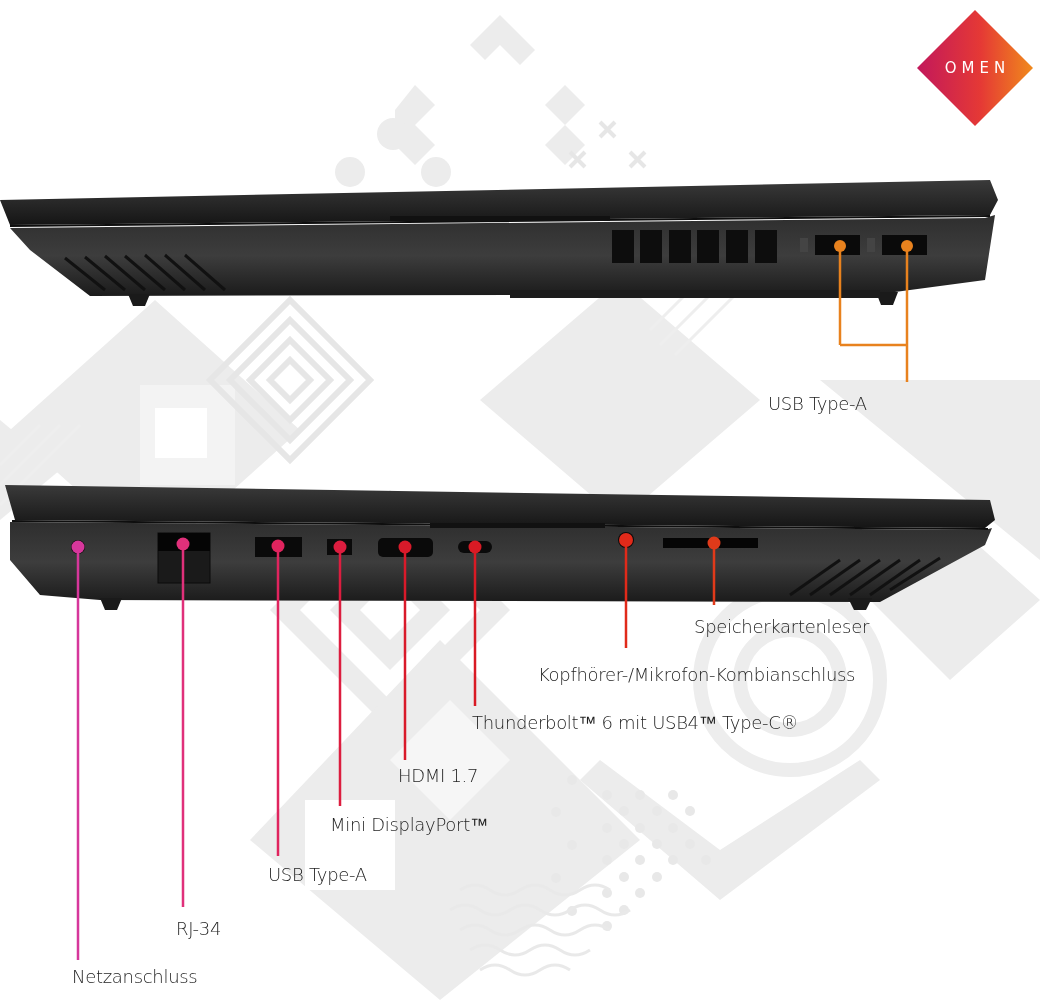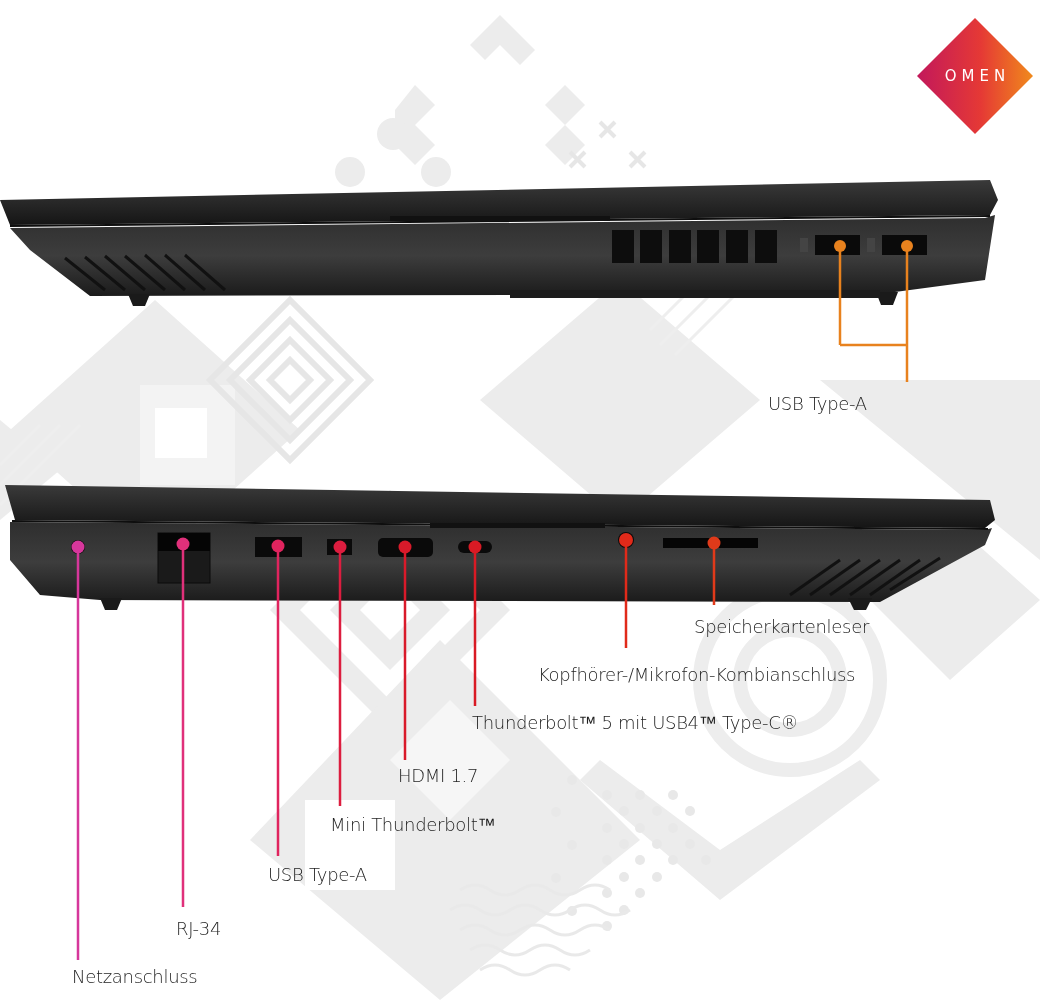--- a/index.html
+++ b/index.html
@@ -2,21 +2,21 @@
 <html><head>
 <meta charset="utf-8">
 <style>
   html, body { margin: 0; padding: 0; background: #ffffff; }
   body { width: 1040px; height: 1000px; position: relative; overflow: hidden;
          font-family: "DejaVu Sans", "Liberation Sans", sans-serif; }
   .bg { position: absolute; left: 0; top: 0; width: 1040px; height: 1000px; }
   .stage { position: absolute; left: 0; top: 0; width: 1040px; height: 1000px; }
   .label { position: absolute; font-size: 18px; color: #1e1e1e; white-space: nowrap;
            letter-spacing: -0.3px; line-height: 1; font-weight: 300; }
-  .logo { position: absolute; left: 915px; top: 16px; width: 120px; height: 120px; }
+  .logo { position: absolute; left: 915px; top: 8px; width: 120px; height: 120px; }
   .logo-text { position: absolute; left: 0; top: 0; width: 120px; height: 120px;
                display: flex; align-items: center; justify-content: center;
                color: #ffffff; font-size: 15px; letter-spacing: 5px; font-weight: 400;
                font-family: "DejaVu Sans", sans-serif; padding-left: 5px; box-sizing: border-box; }
 </style>
 </head>
 <body>
 
 <svg class="bg" viewBox="0 0 1040 1000" xmlns="http://www.w3.org/2000/svg">
   <g fill="#ececec" stroke="none">
@@ -243,19 +243,19 @@
     <circle cx="405" cy="547" r="6.5" fill="#d91a2a"></circle>
     <circle cx="475" cy="547" r="6.5" fill="#d91a24"></circle>
     <circle cx="626" cy="540" r="7" fill="#e02a1a"></circle>
     <circle cx="714" cy="543" r="6.5" fill="#e03a1a"></circle>
   </svg>
 
   <div class="label" style="left:768px;top:395px;">USB Type-A</div>
 
   <div class="label" style="left:538px;top:666px;">Kopfhörer-/Mikrofon-Kombianschluss</div>
   <div class="label" style="left:694px;top:618px;">Speicherkartenleser</div>
-  <div class="label" style="left:472px;top:714px;">Thunderbolt™ 5 mit USB4™ Type-C®</div>
+  <div class="label" style="left:472px;top:714px;">Thunderbolt™ 6 mit USB4™ Type-C®</div>
   <div class="label" style="left:398px;top:767px;">HDMI 1.7</div>
-  <div class="label" style="left:330px;top:816px;">Mini Thunderbolt™</div>
+  <div class="label" style="left:330px;top:816px;">Mini DisplayPort™</div>
   <div class="label" style="left:268px;top:866px;">USB Type-A</div>
   <div class="label" style="left:176px;top:920px;">RJ-34</div>
   <div class="label" style="left:72px;top:968px;">Netzanschluss</div>
 </div>
 
 </body></html>

